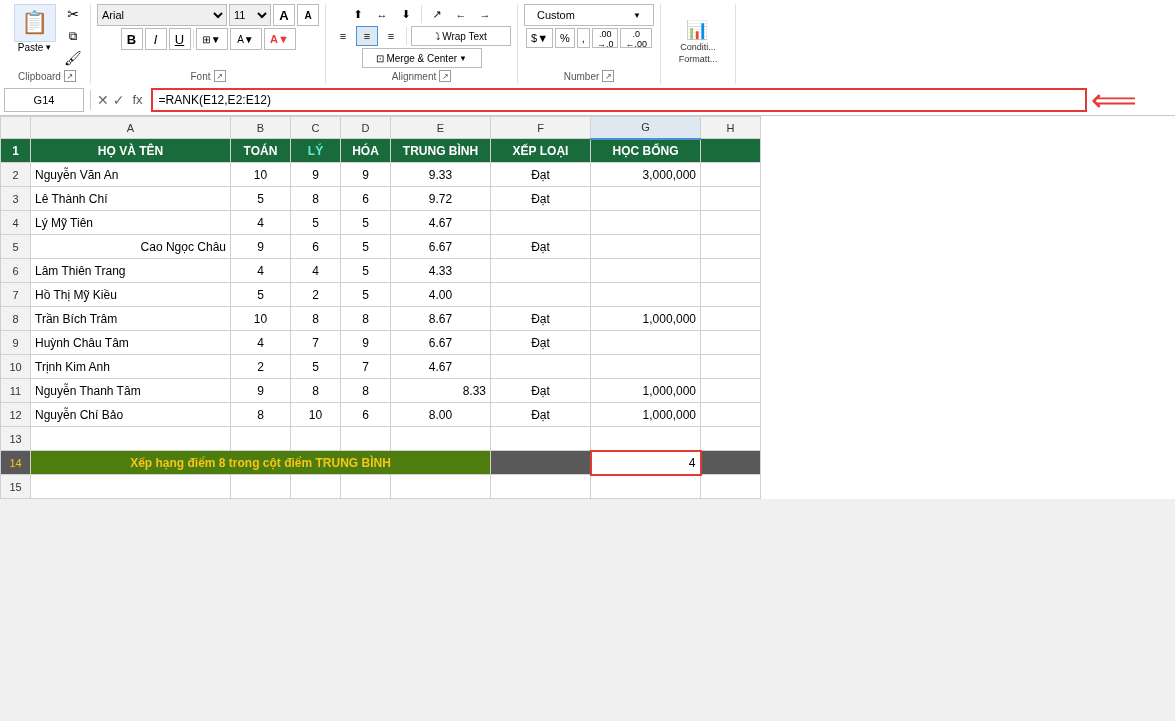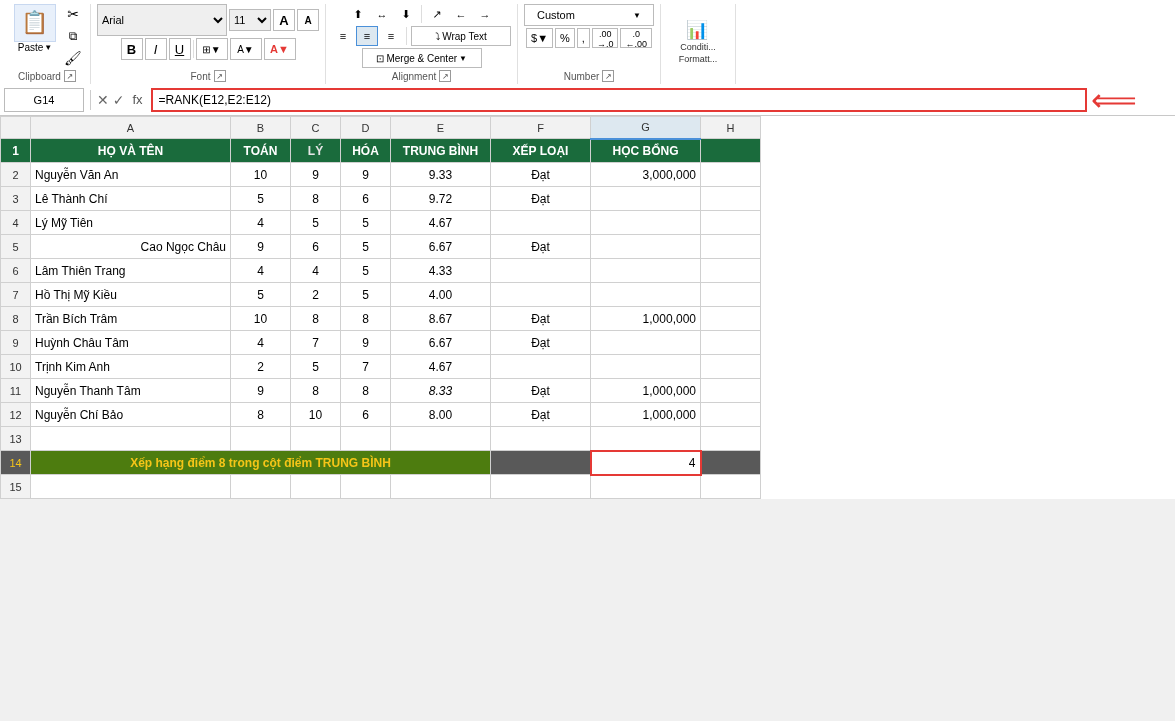--- a/index.html
+++ b/index.html
@@ -76,21 +76,21 @@
       </div>
       <div class="rib-group-label">
         <span>Clipboard</span>
         <span class="dialog-launcher">↗</span>
       </div>
     </div>
 
     <div class="rib-group">
       <div class="rib-group-content" style="flex-direction:column;gap:2px;">
         <div style="display:flex;align-items:center;gap:2px;">
-          <select style="width:130px;height:32px;font-size:11px;border:1px solid #bbb;">
+          <select style="width:130px;height:22px;font-size:11px;border:1px solid #bbb;">
             <option>Arial</option>
           </select>
           <select style="width:42px;height:22px;font-size:11px;border:1px solid #bbb;">
             <option>11</option>
           </select>
           <button style="width:22px;height:22px;border:1px solid #bbb;background:white;cursor:pointer;font-size:13px;font-weight:bold;">A</button>
           <button style="width:22px;height:22px;border:1px solid #bbb;background:white;cursor:pointer;font-size:10px;font-weight:bold;">A</button>
         </div>
         <div style="display:flex;align-items:center;gap:2px;">
           <button style="width:22px;height:22px;border:1px solid #bbb;background:white;cursor:pointer;font-weight:bold;font-size:13px;">B</button>
@@ -205,21 +205,21 @@
       <td class="col-header col-e-h">E</td>
       <td class="col-header col-f-h">F</td>
       <td class="col-header col-g-h" style="background:#dde8f0;border-bottom:2px solid #4a90d9;">G</td>
       <td class="col-header col-h-h">H</td>
     </tr>
 
     <tr class="header-row">
       <td class="row-num">1</td>
       <td class="cell cell-a" style="background:#1a6b3c;color:white;font-weight:bold;text-align:center;">HỌ VÀ TÊN</td>
       <td class="cell cell-b" style="background:#1a6b3c;color:white;font-weight:bold;text-align:center;">TOÁN</td>
-      <td class="cell cell-c" style="background:#1a6b3c;color:#e5e5e5;font-weight:bold;text-align:center;">LÝ</td>
+      <td class="cell cell-c" style="background:#1a6b3c;color:#5eead4;font-weight:bold;text-align:center;">LÝ</td>
       <td class="cell cell-d" style="background:#1a6b3c;color:white;font-weight:bold;text-align:center;">HÓA</td>
       <td class="cell cell-e" style="background:#1a6b3c;color:white;font-weight:bold;text-align:center;">TRUNG BÌNH</td>
       <td class="cell cell-f" style="background:#1a6b3c;color:white;font-weight:bold;text-align:center;">XẾP LOẠI</td>
       <td class="cell cell-g" style="background:#1a6b3c;color:white;font-weight:bold;text-align:center;">HỌC BỔNG</td>
       <td class="cell cell-h" style="background:#1a6b3c;"></td>
     </tr>
 
     </tbody>
       <tbody id="data-rows">
         <tr>
@@ -320,21 +320,21 @@
           <td class="cell cell-f" style="text-align: center;"></td>
           <td class="cell cell-g" style="text-align: right;"></td>
           <td class="cell cell-h" style="text-align: left;"></td>
         </tr>
         <tr>
           <td class="row-num">11</td>
           <td class="cell cell-a" style="text-align: left;">Nguyễn Thanh Tâm</td>
           <td class="cell cell-b" style="text-align: center;">9</td>
           <td class="cell cell-c" style="text-align: center;">8</td>
           <td class="cell cell-d" style="text-align: center;">8</td>
-          <td class="cell cell-e" style="text-align: center; font-style: italic;">8.33</td>
+          <td class="cell cell-e" style="text-align: right;">8.33</td>
           <td class="cell cell-f" style="text-align: center;">Đạt</td>
           <td class="cell cell-g" style="text-align: right;">1,000,000</td>
           <td class="cell cell-h" style="text-align: left;"></td>
         </tr>
         <tr>
           <td class="row-num">12</td>
           <td class="cell cell-a" style="text-align: left;">Nguyễn Chí Bảo</td>
           <td class="cell cell-b" style="text-align: center;">8</td>
           <td class="cell cell-c" style="text-align: center;">10</td>
           <td class="cell cell-d" style="text-align: center;">6</td>

